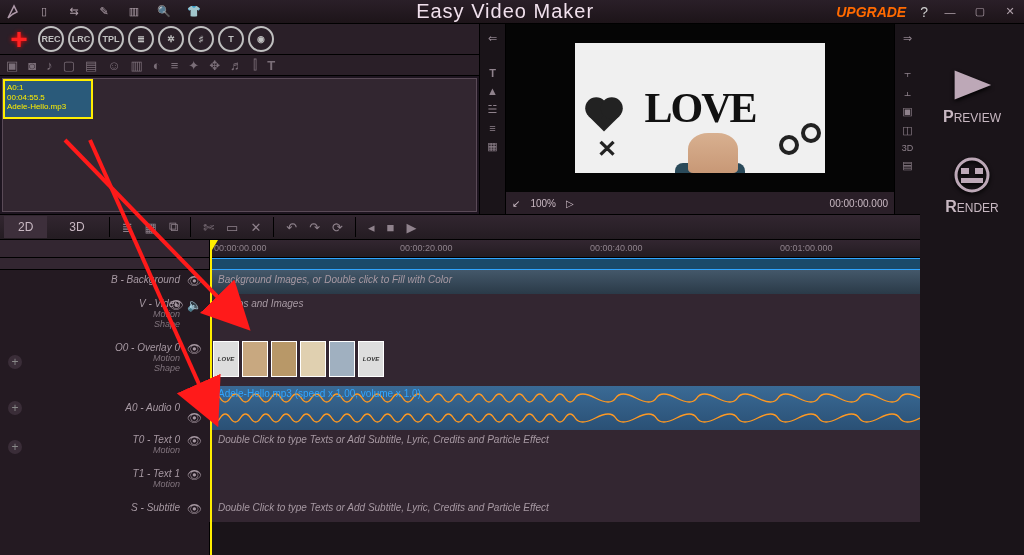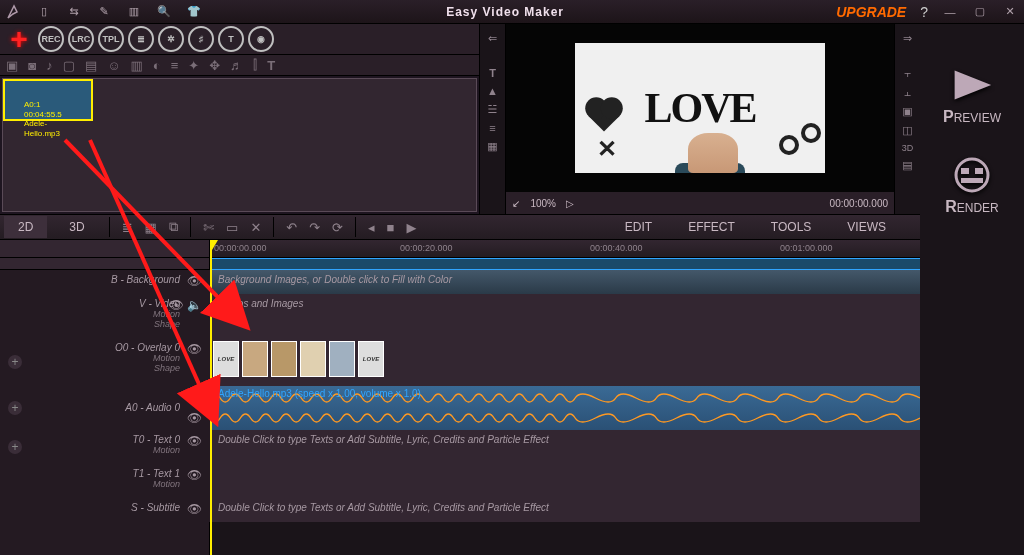--- a/index.html
+++ b/index.html
@@ -18,34 +18,34 @@
     --text2:#8f828c;
     --text3:#a799a3;
     --red:#ff2222;
     --upgrade:#ff6a00;
     --silver:#c0c0c0;
   }
   *{box-sizing:border-box;font-family:Arial,Helvetica,sans-serif;}
   html,body{margin:0;padding:0;background:var(--bg);color:var(--text);width:1024px;height:555px;font-size:11px;overflow:hidden;}
   .tb{display:flex;align-items:center;height:24px;background:linear-gradient(#2a1f28,#1d1419);border-bottom:1px solid #000;padding:0 6px;gap:14px;}
   .tb .spacer{flex:1;}
-  .title{color:#f0e0ec;font-size:12px;font-weight:bold;letter-spacing:1px;}
+  .title{color:#f0e0ec;font-size:20px;font-weight:normal;letter-spacing:1px;}
   .topicon{width:16px;height:16px;opacity:.85;display:inline-flex;align-items:center;justify-content:center;}
   .main{display:flex;height:calc(555px - 24px);}
   .leftcol{flex:0 0 920px;display:flex;flex-direction:column;}
   .rightcol{flex:1;background:var(--bg);display:flex;flex-direction:column;align-items:center;justify-content:flex-start;gap:28px;padding-top:40px;}
   .upper{display:flex;height:190px;}
   .mediazone{flex:0 0 480px;display:flex;flex-direction:column;background:#1e1520;border-right:1px solid #000;}
   .mediabuttons{height:30px;display:flex;align-items:center;gap:4px;padding:0 4px;background:var(--bg2);}
   .bigplus{color:var(--red);font-size:30px;font-weight:900;line-height:.6;width:30px;text-align:center;text-shadow:0 0 4px #ff0000;}
   .circbtn{width:26px;height:26px;border:2px solid var(--silver);border-radius:50%;display:flex;align-items:center;justify-content:center;font-size:9px;color:var(--silver);font-weight:bold;}
   .mediatoolbar{height:22px;display:flex;align-items:center;gap:10px;padding:0 6px;border-top:1px solid #000;border-bottom:1px solid #000;background:var(--bg2);color:var(--text2);}
   .mediatoolbar span{font-size:13px;opacity:.8;}
   .medialist{flex:1;background:#322630;border:1px solid #5a4a57;margin:2px;position:relative;}
-  .audioclip{width:90px;height:40px;border:2px solid var(--yellow);font-size:8px;color:var(--yellow);padding:19px;background:#2a5a7a;line-height:1.2;}
+  .audioclip{width:90px;height:40px;border:2px solid var(--yellow);font-size:8px;color:var(--yellow);padding:2px;background:#2a5a7a;line-height:1.2;}
   .previewzone{flex:1;display:flex;}
   .sidetools{width:26px;background:var(--bg);display:flex;flex-direction:column;align-items:center;gap:6px;padding-top:8px;border-right:1px solid #000;color:var(--text2);}
   .sidetools.rightside{border-right:none;border-left:1px solid #000;}
   .pvwwrap{flex:1;display:flex;flex-direction:column;background:#000;}
   .pvwtitle{height:20px;font-size:11px;color:var(--text);text-align:center;display:flex;align-items:center;justify-content:center;background:var(--bg2);}
   .pvwcanvas{flex:1;background:#050505;display:flex;align-items:center;justify-content:center;position:relative;}
   .loveimg{width:250px;height:130px;background:#f0f0f0;position:relative;overflow:hidden;display:flex;align-items:center;justify-content:center;}
   .lovetxt{font-family:Georgia,serif;font-size:42px;font-weight:900;letter-spacing:-2px;color:#111;}
   .heart{position:absolute;left:18px;top:62px;width:22px;height:22px;background:#222;transform:rotate(45deg);}
   .heart:before,.heart:after{content:"";position:absolute;width:22px;height:22px;background:#222;border-radius:50%;}
@@ -214,26 +214,20 @@
       <span class="tlicon">▭</span>
       <span class="tlicon">✕</span>
       <span class="sep"></span>
       <span class="tlicon">↶</span>
       <span class="tlicon">↷</span>
       <span class="tlicon">⟳</span>
       <span class="sep"></span>
       <span class="tlicon">◂</span>
       <span class="tlicon">■</span>
       <span class="tlicon">▶</span>
-      <div class="tlmenus">
-        <span>EDIT</span>
-        <span>EFFECT</span>
-        <span>TOOLS</span>
-        <span>VIEWS</span>
-      </div>
     </div>
 
     <div class="timeline" style="position:relative;">
       <div class="trackheadcol">
         <div style="height:18px;background:var(--bg3);border-bottom:1px solid #000;"></div>
         <div style="height:12px;background:var(--bg3);border-bottom:1px solid #000;"></div>
         <div class="trhead" style="height:24px;">
           <span>B - Background</span>
           <span class="eye">👁</span>
         </div>

